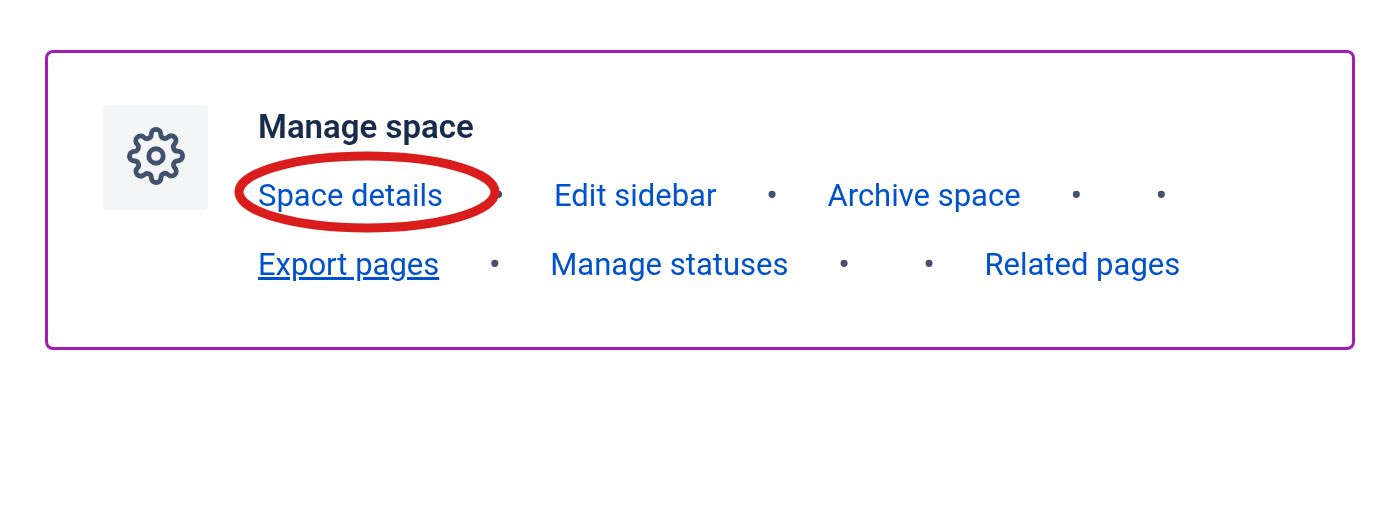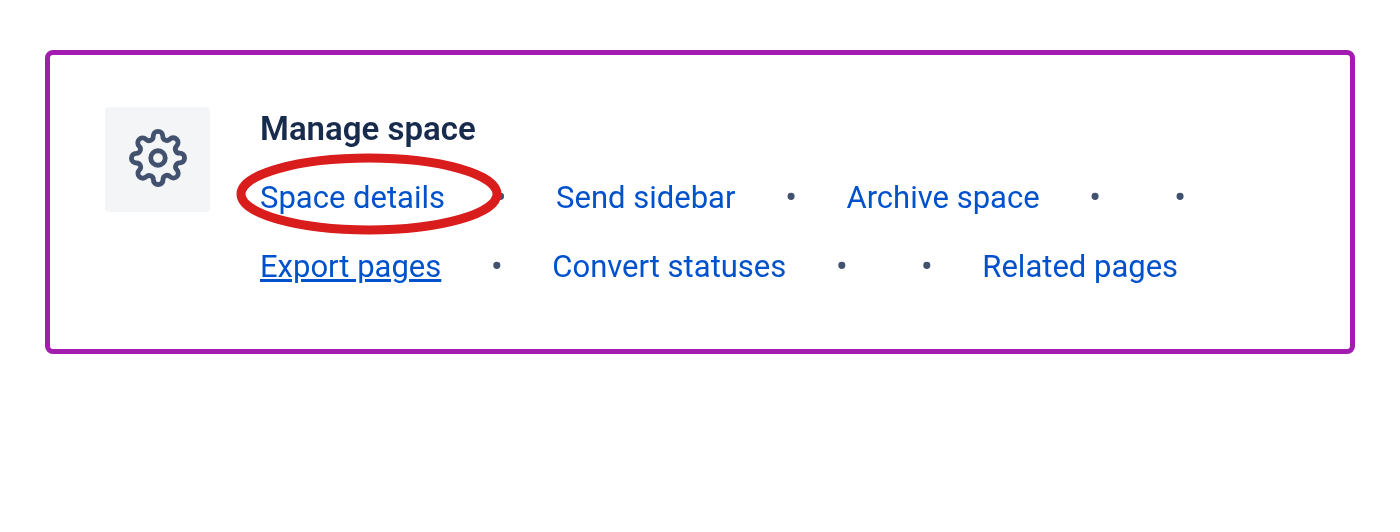--- a/index.html
+++ b/index.html
@@ -8,21 +8,21 @@
       box-sizing: border-box;
     }
     body {
       font-family: -apple-system, BlinkMacSystemFont, 'Segoe UI', Roboto, Helvetica, Arial, sans-serif;
       background: #ffffff;
       width: 1400px;
       height: 532px;
       padding: 50px 45px;
     }
     .card {
-      border: 5px solid #a21caf;
+      border: 3px solid #a21caf;
       border-radius: 8px;
       padding: 50px 55px 60px 55px;
       display: flex;
       align-items: flex-start;
       gap: 50px;
       width: 100%;
     }
     .icon-box {
       width: 105px;
       height: 105px;
@@ -103,32 +103,32 @@
     <div class="links-row">
 
       <span class="highlighted-wrapper">
         <a class="link">Space details</a>
         <svg class="highlight-circle" viewBox="0 0 275 88">
           <ellipse cx="137" cy="44" rx="128" ry="36" fill="none" stroke="#d91c1c" stroke-width="9"></ellipse>
         </svg>
       </span>
       <span class="separator">•</span>
 
-      <a class="link">Send sidebar</a>
+      <a class="link">Edit sidebar</a>
       <span class="separator">•</span>
 
       <a class="link">Archive space</a>
       <span class="separator">•</span>
 
       <span class="separator">•</span>
 
       <a class="link underlined">Export pages</a>
       <span class="separator">•</span>
 
-      <a class="link">Convert statuses</a>
+      <a class="link">Manage statuses</a>
       <span class="separator">•</span>
 
       <span class="separator">•</span>
 
       <a class="link">Related pages</a>
 
     </div>
   </div>
 </div>
 

